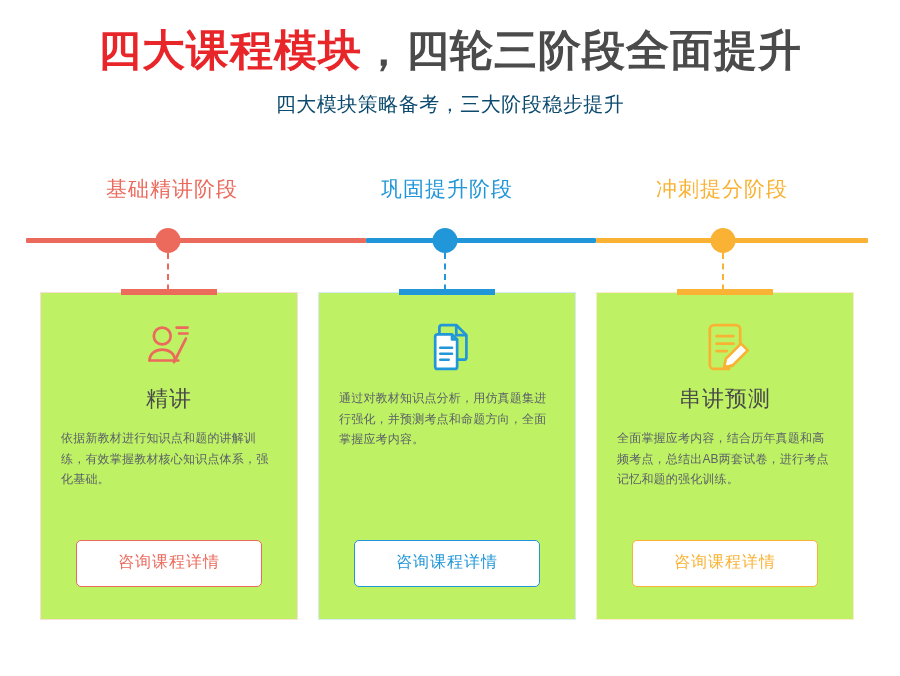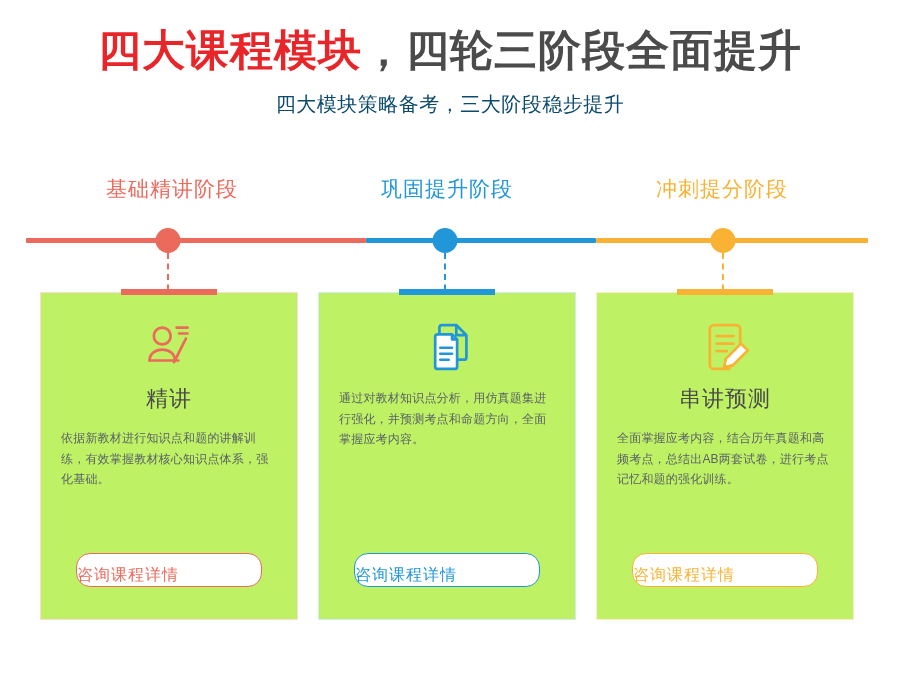--- a/index.html
+++ b/index.html
@@ -139,24 +139,25 @@
     text-align: left;
     letter-spacing: 0.2px;
   }
 
   .card-btn {
     position: absolute;
     left: 50%;
     bottom: 32px;
     transform: translateX(-50%);
     width: 186px;
-    height: 34px;
+    height: 47px;
     line-height: 41px;
+    text-align: center;
     border: 1px solid;
-    border-radius: 14px;
+    border-radius: 5px;
     background: #ffffff;
     font-size: 16px;
     letter-spacing: 1px;
     cursor: pointer;
     font-family: "Liberation Sans", "DejaVu Sans", sans-serif;
   }
 </style>
 </head>
 <body>
 

